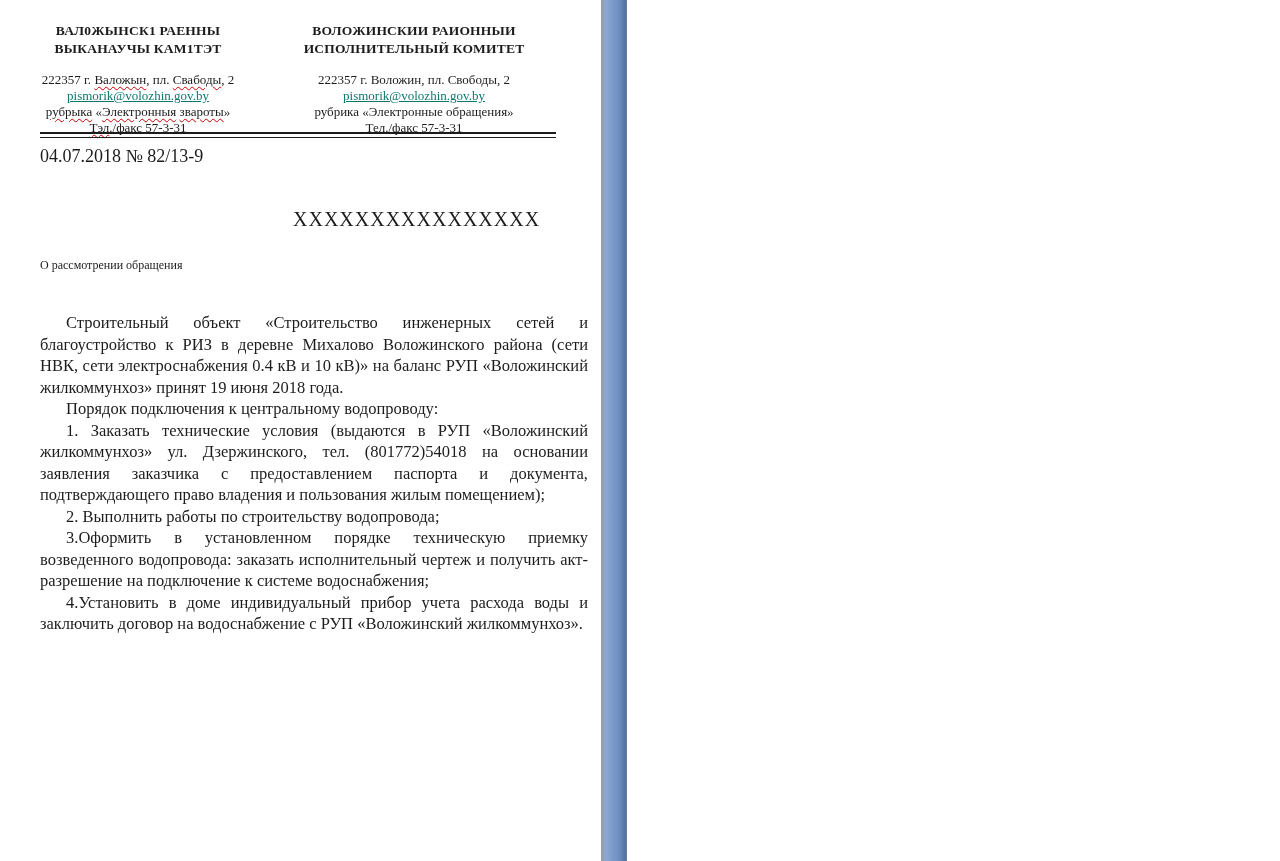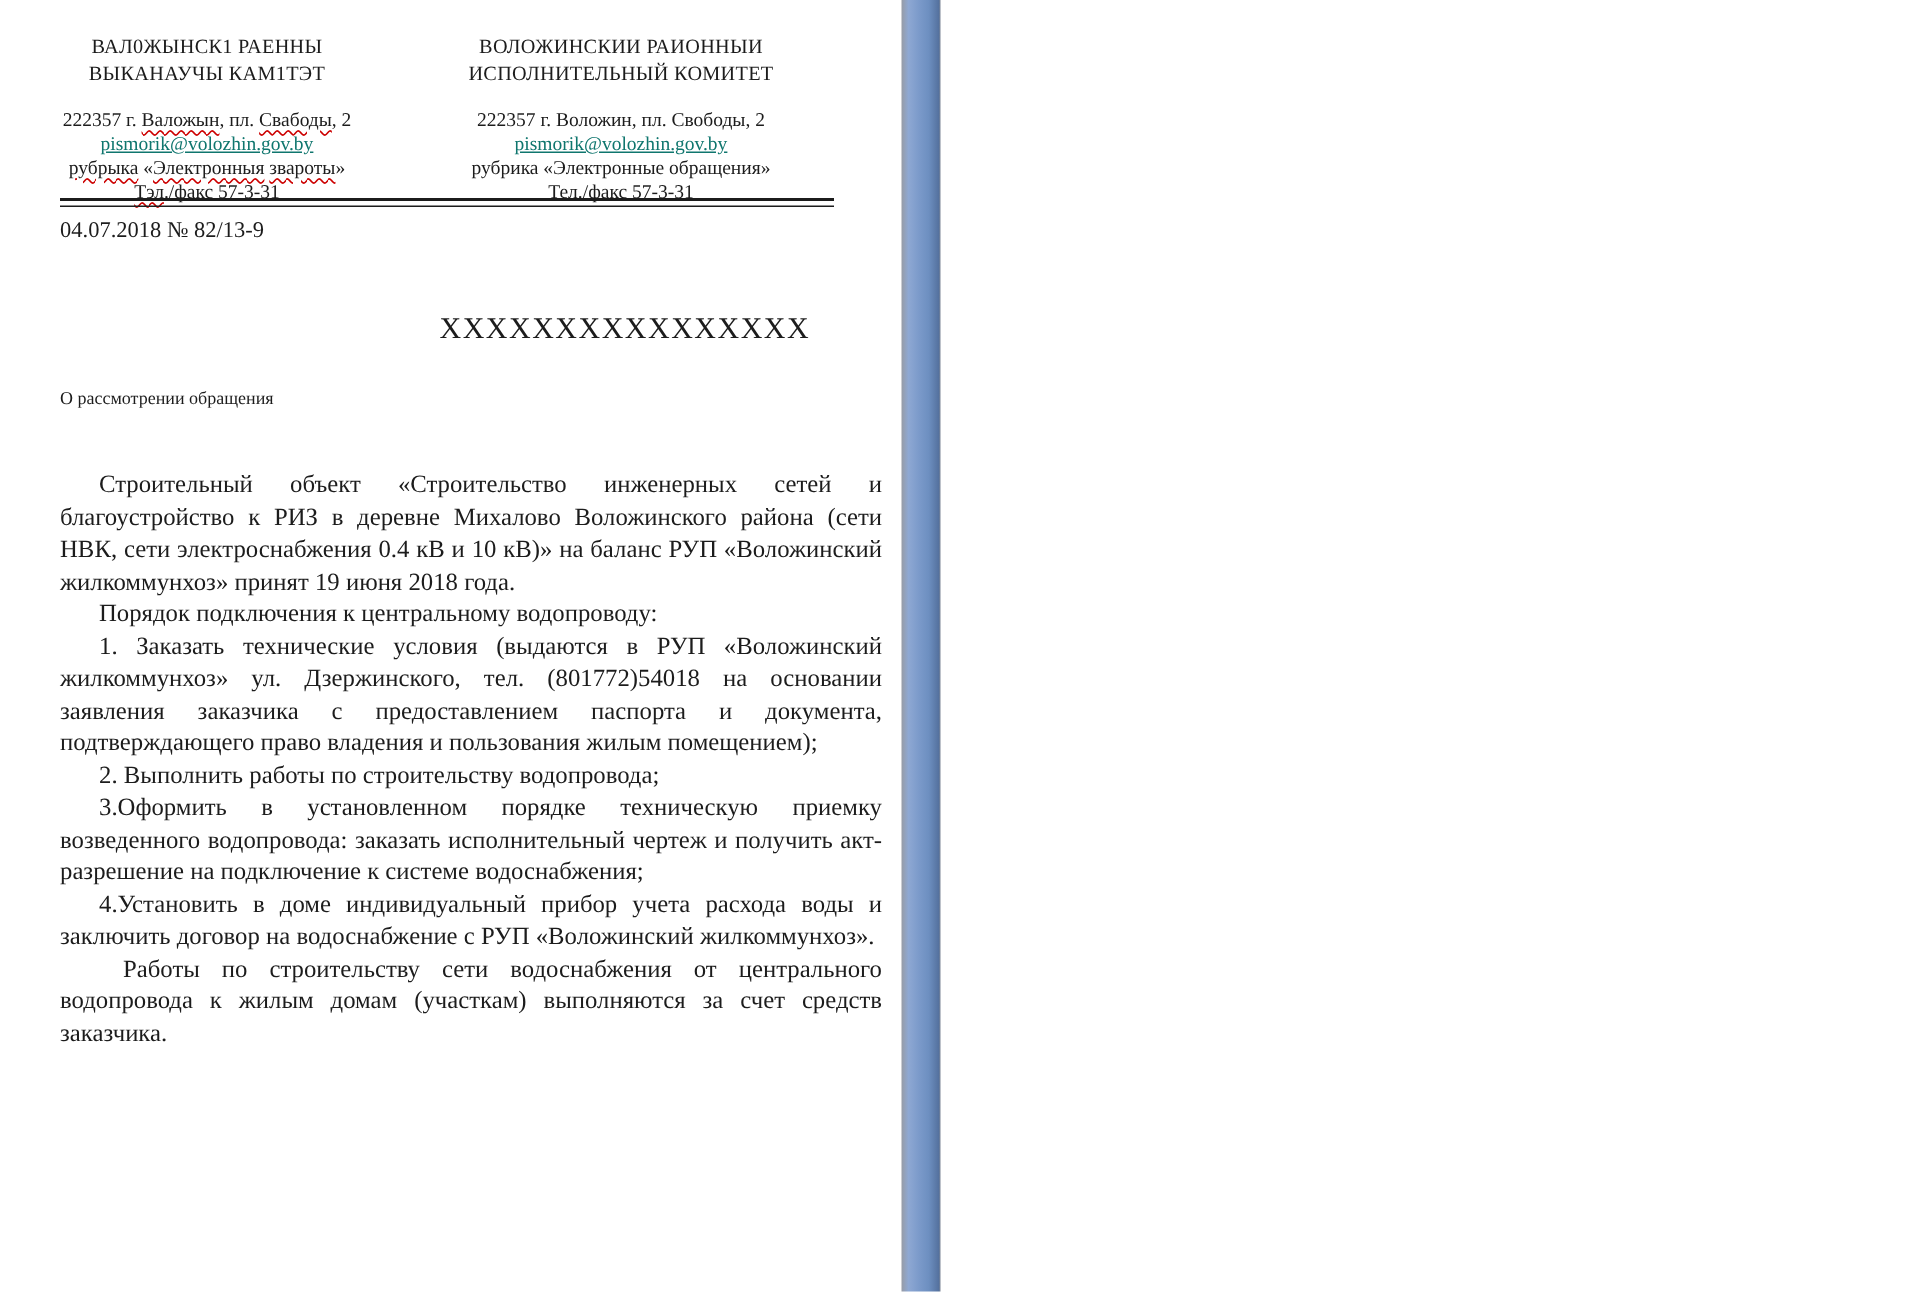--- a/index.html
+++ b/index.html
@@ -11,31 +11,31 @@
   #left-page{left:0;width:600px;height:861px;}
   #right-page{left:628px;width:652px;height:861px;}
   #page-divider{
     position:absolute;left:601px;top:0;width:26px;height:861px;
     background:linear-gradient(90deg,#979ca6 0%,#8ea8d3 18%,#7b9aca 45%,#6d8fc0 70%,#55729f 95%,#7b8596 100%);
   }
   
   .lh-col{position:absolute;text-align:center;}
   #lh-left{left:38px;top:22px;width:200px;}
   #lh-right{left:296px;top:22px;width:236px;text-align:center;}
-  .lh-title{font-weight:normal;font-size:13.5px;line-height:18px;letter-spacing:.2px;}
+  .lh-title{font-weight:bold;font-size:13.5px;line-height:18px;letter-spacing:.2px;}
   .lh-line{font-size:13px;line-height:16px;}
   .lh-gap{height:14px;}
   a.email{color:#0f766e;text-decoration:underline;font-size:13px;line-height:16px;}
   .double-rule{
     position:absolute;left:40px;top:132px;width:516px;height:3px;
     border-top:2.5px solid #1c1c1c;border-bottom:1px solid #1c1c1c;
   }
   .sq{text-decoration:underline wavy #cc0000;text-decoration-thickness:1px;text-underline-offset:2px;font-family:Liberation Serif, serif;}
   
-  #ref-line{position:absolute;left:40px;top:146px;font-size:15px;}
+  #ref-line{position:absolute;left:40px;top:146px;font-size:18px;}
   #addressee{position:absolute;left:293px;top:208px;font-size:20px;letter-spacing:1px;}
   #subject{position:absolute;left:40px;top:258px;font-size:12px;}
   
   .body-text{position:absolute;font-size:16.5px;line-height:21.5px;text-align:justify;}
   #left-body{left:40px;top:312px;width:548px;}
   .body-text p{margin:0;text-indent:26px;}
   .body-text p.indent-lg{text-indent:42px;}
 </style>
 </head>
 <body>
@@ -70,21 +70,20 @@
 
   <div id="subject">О рассмотрении обращения</div>
 
   <div class="body-text" id="left-body">
     <p>Строительный объект «Строительство инженерных сетей и благоустройство к РИЗ в деревне Михалово Воложинского района (сети НВК, сети электроснабжения 0.4 кВ и 10 кВ)» на баланс РУП «Воложинский жилкоммунхоз» принят 19 июня 2018 года.</p>
     <p>Порядок подключения к центральному водопроводу:</p>
     <p>1. Заказать технические условия (выдаются в РУП «Воложинский жилкоммунхоз» ул. Дзержинского, тел. (801772)54018 на основании заявления заказчика с предоставлением паспорта и документа, подтверждающего право владения и пользования жилым помещением);</p>
     <p>2.  Выполнить работы по строительству водопровода;</p>
     <p>3.Оформить в установленном порядке техническую приемку возведенного водопровода: заказать исполнительный чертеж и получить акт-разрешение на подключение к системе водоснабжения;</p>
     <p>4.Установить в доме индивидуальный прибор учета расхода воды и заключить договор на водоснабжение с РУП «Воложинский жилкоммунхоз».</p>
-    <p class="indent-lg">Работы по строительству сети водоснабжения от центрального водопровода к жилым домам (участкам) выполняются за счет средств заказчика.</p>
   </div>
 </div>
 
 <div id="page-divider"></div>
 
 <div class="page" id="right-page">
   
 
   
 

